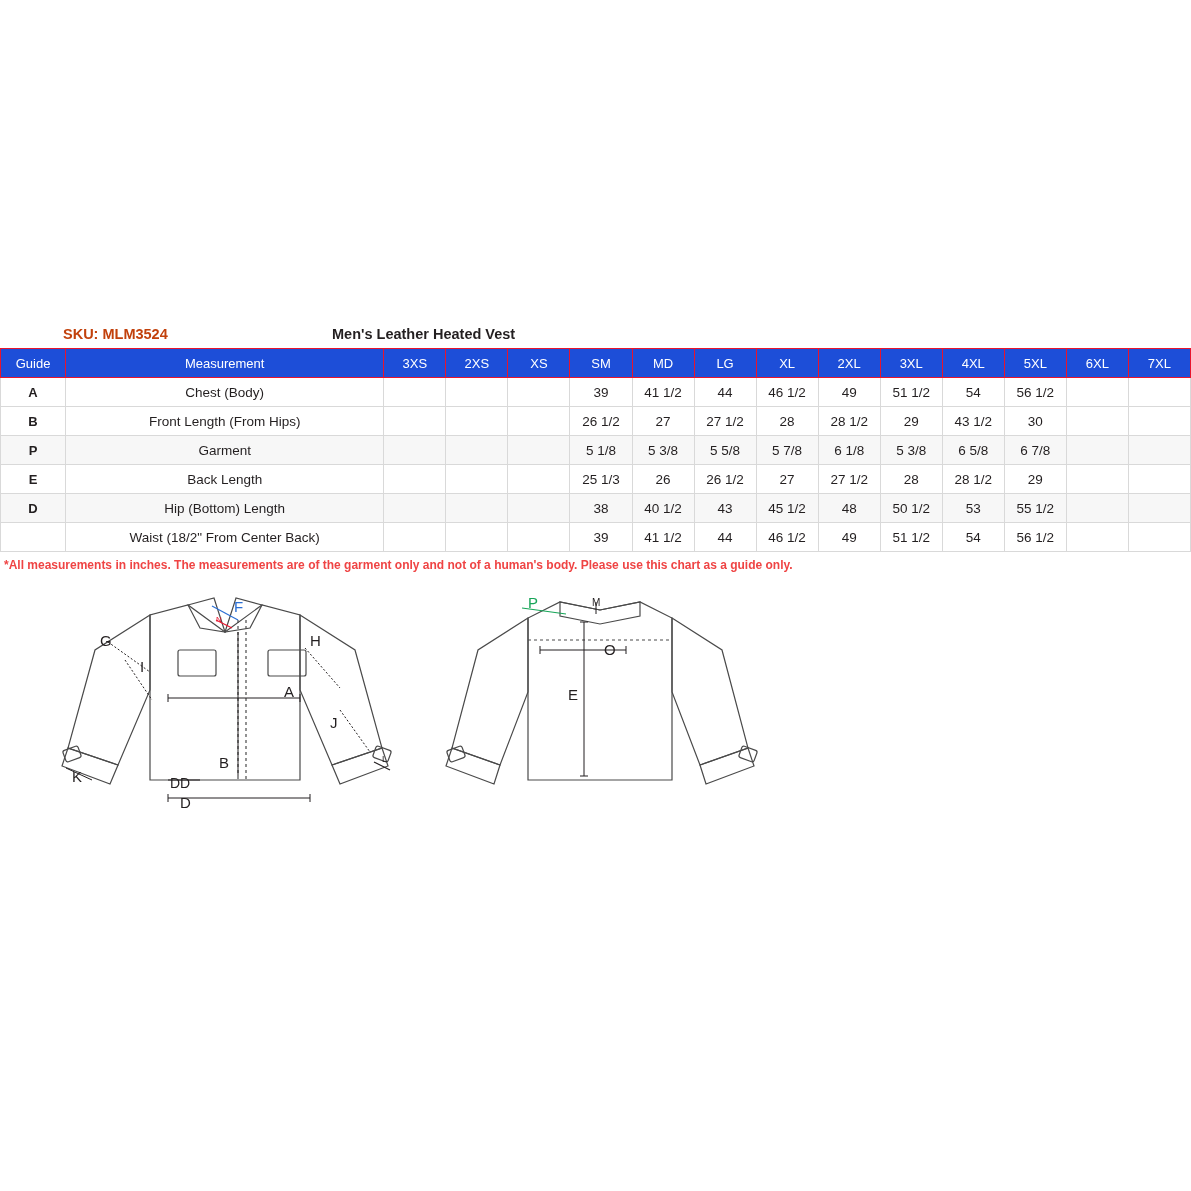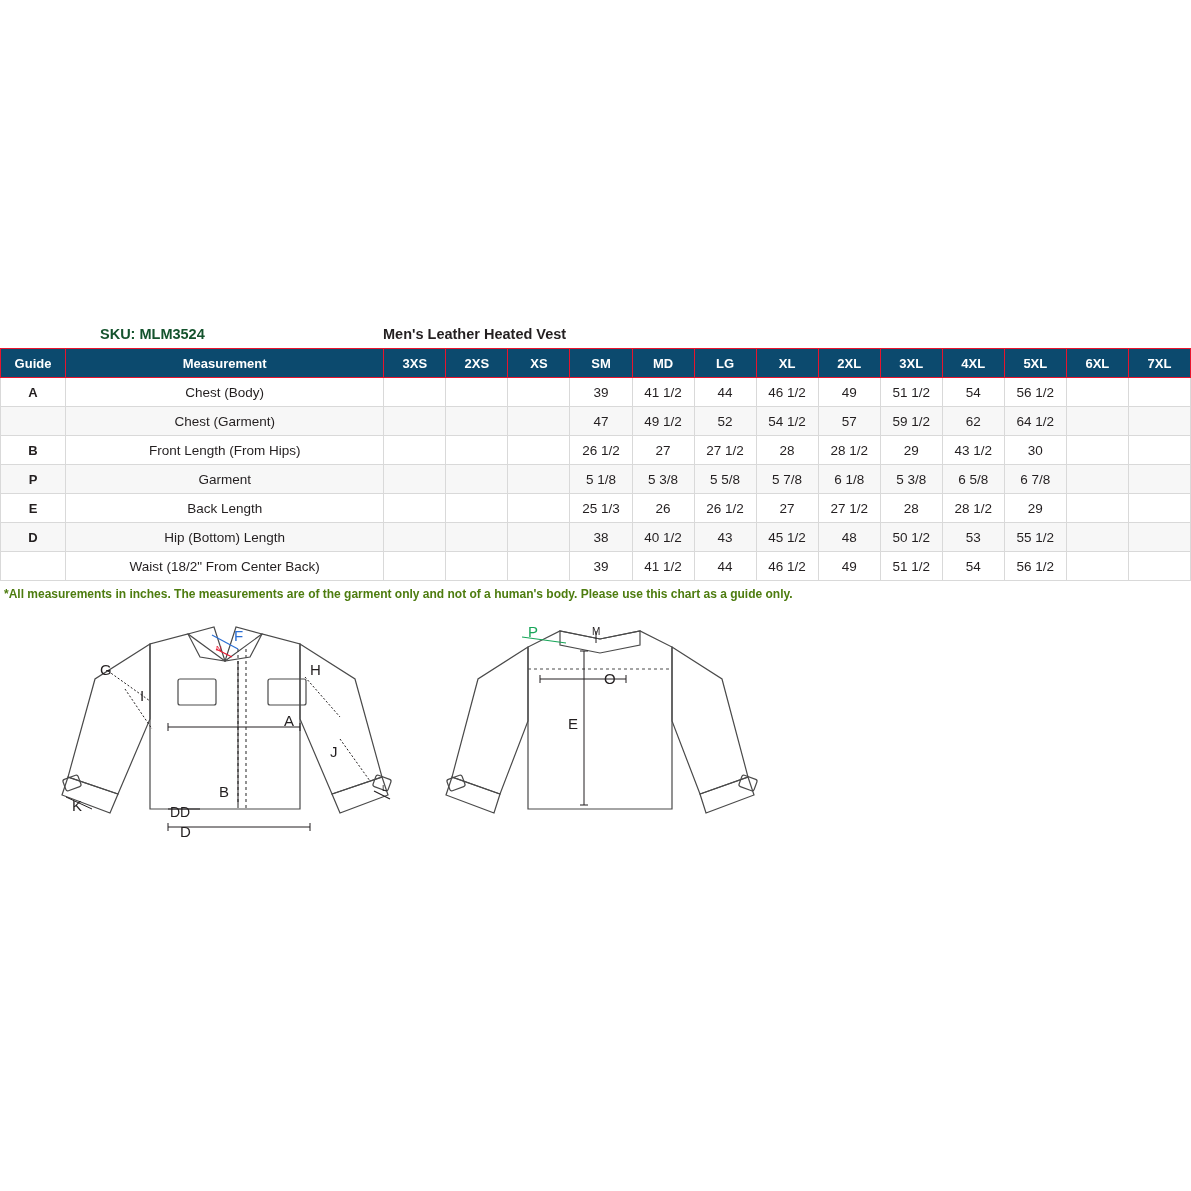--- a/index.html
+++ b/index.html
@@ -27,26 +27,26 @@
     left: 0;
     top: 326px;
     width: 1191px;
   }
   .head-row {
     display: flex;
     align-items: baseline;
     padding: 0 0 6px 0;
   }
   .sku {
-    width: 383px;
-    padding-left: 100px;
+    width: 332px;
+    padding-left: 63px;
     box-sizing: border-box;
     font-size: 14.5px;
     font-weight: bold;
-    color: #14532d;
+    color: #c2410c;
   }
   .product-title {
     font-size: 14.5px;
     font-weight: bold;
     color: #231f20;
     text-align: right;
   }
   table.size-chart {
     border-collapse: collapse;
     width: 1191px;
@@ -56,23 +56,23 @@
   table.size-chart th, table.size-chart td {
     border: 1px solid #d9d9d9;
     text-align: center;
     height: 29px;
     padding: 0 2px;
     box-sizing: border-box;
     overflow: hidden;
     white-space: nowrap;
   }
   table.size-chart thead th {
-    background: #0c4a6e;
+    background: #1d4ed8;
     color: #ffffff;
-    font-weight: bold;
+    font-weight: normal;
     border: 1px solid #e8142d;
     font-size: 13px;
   }
   thead th.col-guide { width: 65px; }
   thead th.col-measure { width: 318px; }
   thead th.col-size { width: 62px; }
   td.c-guide {
     font-weight: bold;
     font-size: 13px;
   }
@@ -87,21 +87,21 @@
   tbody tr.alt td {
     background: #f7f7f7;
   }
   tbody tr td {
     background: #ffffff;
   }
   .footnote {
     padding: 6px 0 0 4px;
     font-size: 12px;
     font-weight: bold;
-    color: #4d7c0f;
+    color: #ef4444;
   }
   .diagram {
     position: relative;
     width: 1191px;
     height: 260px;
     margin-top: 8px;
   }
   .diagram svg {
     display: block;
   }
@@ -150,37 +150,20 @@
           <td class="c-val">44</td>
           <td class="c-val">46 1/2</td>
           <td class="c-val">49</td>
           <td class="c-val">51 1/2</td>
           <td class="c-val">54</td>
           <td class="c-val">56 1/2</td>
           <td class="c-val"></td>
           <td class="c-val"></td>
         </tr>
 
-        <tr class="alt">
-          <td class="c-guide"></td>
-          <td class="c-measure">Chest (Garment)</td>
-          <td class="c-val"></td>
-          <td class="c-val"></td>
-          <td class="c-val"></td>
-          <td class="c-val">47</td>
-          <td class="c-val">49 1/2</td>
-          <td class="c-val">52</td>
-          <td class="c-val">54 1/2</td>
-          <td class="c-val">57</td>
-          <td class="c-val">59 1/2</td>
-          <td class="c-val">62</td>
-          <td class="c-val">64 1/2</td>
-          <td class="c-val"></td>
-          <td class="c-val"></td>
-        </tr>
 
         <tr>
           <td class="c-guide">B</td>
           <td class="c-measure">Front Length (From Hips)</td>
           <td class="c-val"></td>
           <td class="c-val"></td>
           <td class="c-val"></td>
           <td class="c-val">26 1/2</td>
           <td class="c-val">27</td>
           <td class="c-val">27 1/2</td>

